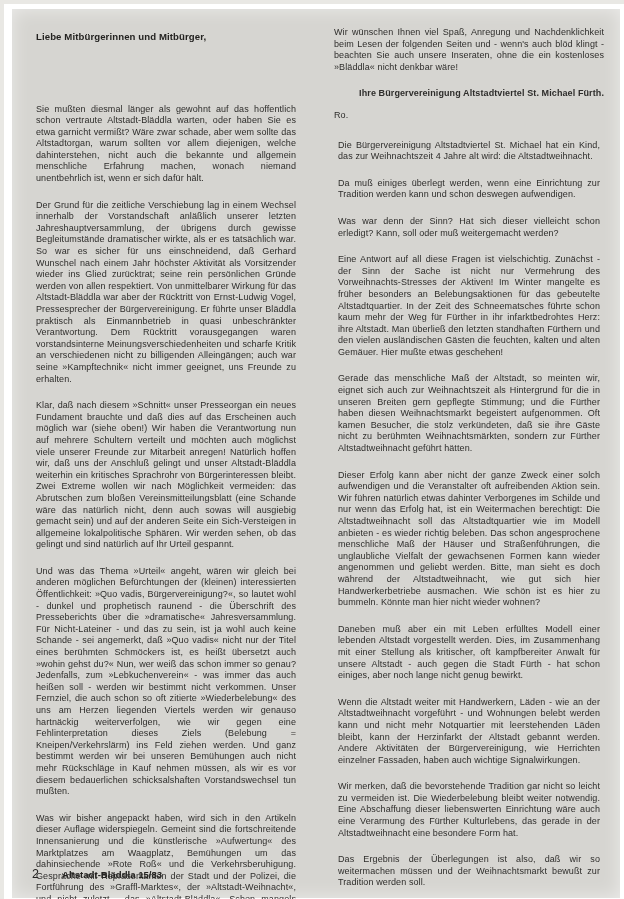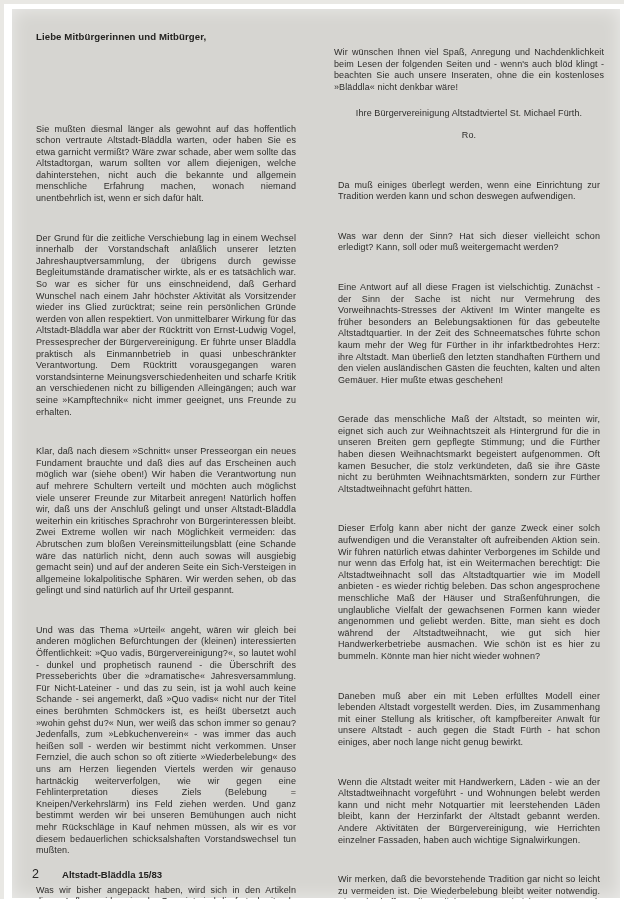--- a/index.html
+++ b/index.html
@@ -26,31 +26,31 @@
     position: absolute;
     top: 10px;
     font-size: 9px;
     line-height: 11.6px;
     color: #2e2d2b;
     text-align: justify;
     letter-spacing: 0.1px;
   }
   .col-left  { left: 12px;  width: 284px; }
   .col-right { left: 314px; width: 286px; }
-  .para { margin-bottom: 7px; margin-top: 20px; }
+  .para { margin-bottom: 7px; }
   .intro-heading {
     font-weight: bold;
     font-size: 9.6px;
     line-height: 12.5px;
     color: #242321;
     margin-bottom: 44px;
     text-align: left;
   }
-  .signature { margin-top: 0; margin-bottom: 2px; text-align: center; }
-  .initials { text-align: center; margin-bottom: 6px; }
+  .signature { margin-top: 0; margin-bottom: 2px; text-align: right; font-weight: bold; }
+  .initials { text-align: left; margin-bottom: 6px; }
   .article-title {
     text-align: center;
     font-weight: bold;
     font-size: 9.4px;
     line-height: 12px;
     color: #242321;
     margin: 8px 6px 9px 6px;
   }
   .footer {
     position: absolute;
@@ -83,20 +83,21 @@
         </div>
     </div>
 
     <div class="col col-right">
       <p class="para">Wir wünschen Ihnen viel Spaß, Anregung und Nachdenklichkeit beim Lesen der folgenden Seiten und - wenn's auch blöd klingt - beachten Sie auch unsere Inseraten, ohne die ein kostenloses »Bläddla« nicht denkbar wäre!</p>
       <p class="signature">Ihre Bürgervereinigung Altstadtviertel St. Michael Fürth.</p>
       <p class="initials">Ro.</p>
 
 
       <div>
+          <p class="para">Die Bürgervereinigung Altstadtviertel St. Michael hat ein Kind, das zur Weihnachtszeit 4 Jahre alt wird: die Altstadtweihnacht.</p>
           <p class="para">Da muß einiges überlegt werden, wenn eine Einrichtung zur Tradition werden kann und schon deswegen aufwendigen.</p>
           <p class="para">Was war denn der Sinn? Hat sich dieser vielleicht schon erledigt? Kann, soll oder muß weitergemacht werden?</p>
           <p class="para">Eine Antwort auf all diese Fragen ist vielschichtig. Zunächst - der Sinn der Sache ist nicht nur Vermehrung des Vorweihnachts-Stresses der Aktiven! Im Winter mangelte es früher besonders an Belebungsaktionen für das gebeutelte Altstadtquartier. In der Zeit des Schneematsches führte schon kaum mehr der Weg für Fürther in ihr infarktbedrohtes Herz: ihre Altstadt. Man überließ den letzten standhaften Fürthern und den vielen ausländischen Gästen die feuchten, kalten und alten Gemäuer. Hier mußte etwas geschehen!</p>
           <p class="para">Gerade das menschliche Maß der Altstadt, so meinten wir, eignet sich auch zur Weihnachtszeit als Hintergrund für die in unseren Breiten gern gepflegte Stimmung; und die Fürther haben diesen Weihnachtsmarkt begeistert aufgenommen. Oft kamen Besucher, die stolz verkündeten, daß sie ihre Gäste nicht zu berühmten Weihnachtsmärkten, sondern zur Fürther Altstadtweihnacht geführt hätten.</p>
           <p class="para">Dieser Erfolg kann aber nicht der ganze Zweck einer solch aufwendigen und die Veranstalter oft aufreibenden Aktion sein. Wir führen natürlich etwas dahinter Verborgenes im Schilde und nur wenn das Erfolg hat, ist ein Weitermachen berechtigt: Die Altstadtweihnacht soll das Altstadtquartier wie im Modell anbieten - es wieder richtig beleben. Das schon angesprochene menschliche Maß der Häuser und Straßenführungen, die unglaubliche Vielfalt der gewachsenen Formen kann wieder angenommen und geliebt werden. Bitte, man sieht es doch während der Altstadtweihnacht, wie gut sich hier Handwerkerbetriebe ausmachen. Wie schön ist es hier zu bummeln. Könnte man hier nicht wieder wohnen?</p>
           <p class="para">Daneben muß aber ein mit Leben erfülltes Modell einer lebenden Altstadt vorgestellt werden. Dies, im Zusammenhang mit einer Stellung als kritischer, oft kampfbereiter Anwalt für unsere Altstadt - auch gegen die Stadt Fürth - hat schon einiges, aber noch lange nicht genug bewirkt.</p>
           <p class="para">Wenn die Altstadt weiter mit Handwerkern, Läden - wie an der Altstadtweihnacht vorgeführt - und Wohnungen belebt werden kann und nicht mehr Notquartier mit leerstehenden Läden bleibt, kann der Herzinfarkt der Altstadt gebannt werden. Andere Aktivitäten der Bürgervereinigung, wie Herrichten einzelner Fassaden, haben auch wichtige Signalwirkungen.</p>
           <p class="para">Wir merken, daß die bevorstehende Tradition gar nicht so leicht zu vermeiden ist. Die Wiederbelebung bleibt weiter notwendig. Eine Abschaffung dieser liebenswerten Einrichtung wäre auch eine Verarmung des Fürther Kulturlebens, das gerade in der Altstadtweihnacht eine besondere Form hat.</p>
           <p class="para">Das Ergebnis der Überlegungen ist also, daß wir so weitermachen müssen und der Weihnachtsmarkt bewußt zur Tradition werden soll.</p>
         </div>

